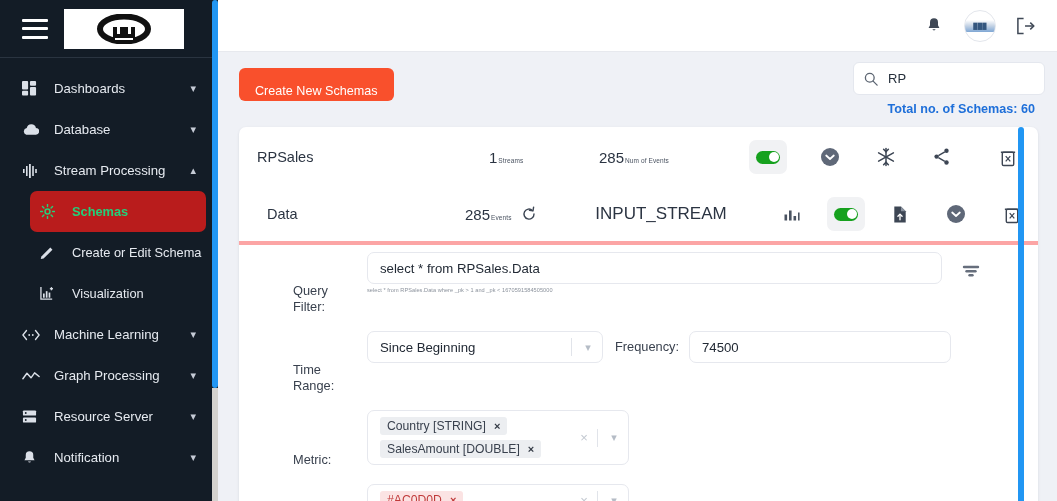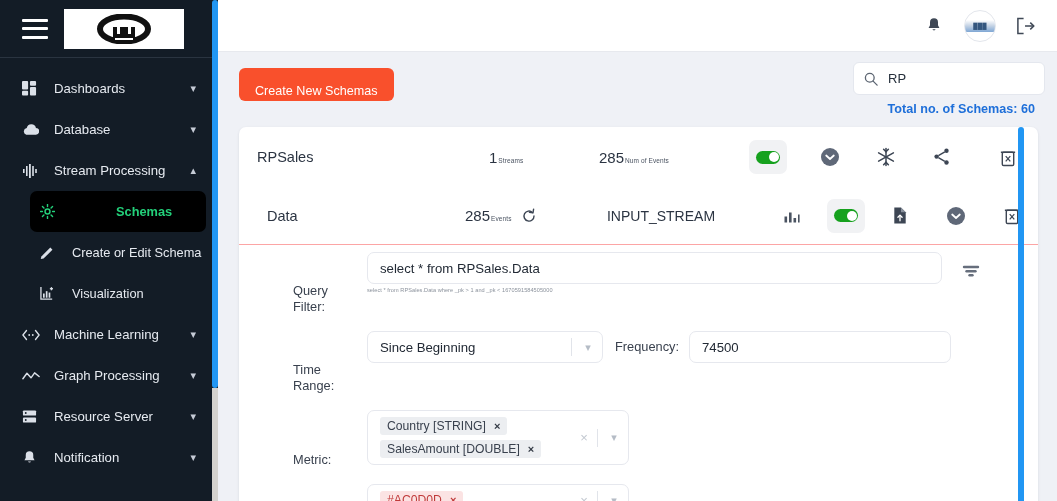--- a/index.html
+++ b/index.html
@@ -44,21 +44,21 @@
   }
   .nav-item .nav-ico {
     width: 22px; min-width: 22px; height: 16px; margin-right: 10px;
     display: flex; align-items: center; justify-content: flex-start;
     color: #d6dce6;
   }
   .nav-item .nav-label { flex: 1; white-space: nowrap; }
   .nav-item .chev { font-size: 11px; color: #c6ccd6; margin-left: 6px; }
   .nav-item.sub { margin-left: 30px; margin-right: 12px; font-size: 12.8px; }
   .nav-item.active {
-    background: #000000; color: #ffffff; gap: 44px;
+    background: #b91c1c; color: #ffffff;
   }
   .nav-item.active .nav-label { color: #23d07a; font-weight: 600; }
   #side-scroll-thumb {
     position: absolute; left: 212px; top: 0; width: 6px; height: 388px;
     background: #2196f3; border-radius: 3px;
   }
   #side-scroll-rest {
     position: absolute; left: 212px; top: 388px; width: 6px; height: 113px;
     background: #d4d2ce;
   }
@@ -124,21 +124,21 @@
     box-shadow: 0 1px 3px rgba(20,30,50,.10);
     overflow: hidden;
   }
   .row-schema {
     height: 60px; display: flex; align-items: center;
     padding: 0 0 0 18px;
   }
   .row-data {
     height: 58px; display: flex; align-items: center;
     padding: 0 0 0 28px;
-    border-bottom: 1px solid #fca5a5;
+    border-bottom: 4px solid #fca5a5;
   }
   .item-title { font-size: 14.5px; color: #2b3442; }
   .stat { display: inline-flex; align-items: baseline; color: #2b3442; }
   .stat .num { font-size: 15px; }
   .stat .sub { font-size: 6.5px; margin-left: 1px; color: #4a5361; letter-spacing: .1px; }
 
   .icon-btn {
     width: 34px; height: 34px; border-radius: 6px;
     display: flex; align-items: center; justify-content: center;
     cursor: pointer; color: #566072;
@@ -463,21 +463,21 @@
           <span class="sub">Events</span>
         </div>
 
         <div class="icon-btn" style="width:24px;height:24px;margin-left:4px">
           <svg width="16" height="16" viewBox="0 0 16 16">
             <path d="M13 8a5 5 0 1 1-1.6-3.6" fill="none" stroke="#3d4654" stroke-width="1.4" stroke-linecap="round"></path>
             <path d="M12.6 1.2 L12 4.9 L8.4 4.2" fill="none" stroke="#3d4654" stroke-width="1.4" stroke-linecap="round" stroke-linejoin="round"></path>
           </svg>
         </div>
 
-        <div style="width:192px; text-align:center; font-size:14px; color:#2b3442; margin-left:24px">INPUT_STREAM</div>
+        <div style="width:192px; text-align:center; font-size:17px; color:#2b3442; margin-left:24px">INPUT_STREAM</div>
 
         <div class="icon-btn" style="margin-left:18px">
           <svg width="18" height="16" viewBox="0 0 18 16">
             <rect x="1.5" y="8.5" width="2.6" height="6" fill="#4a5361"></rect>
             <rect x="6" y="4.5" width="2.6" height="10" fill="#4a5361"></rect>
             <rect x="10.5" y="10" width="2.6" height="4.5" fill="#4a5361"></rect>
             <rect x="15" y="6.5" width="1.6" height="8" fill="#4a5361"></rect>
           </svg>
         </div>
 

